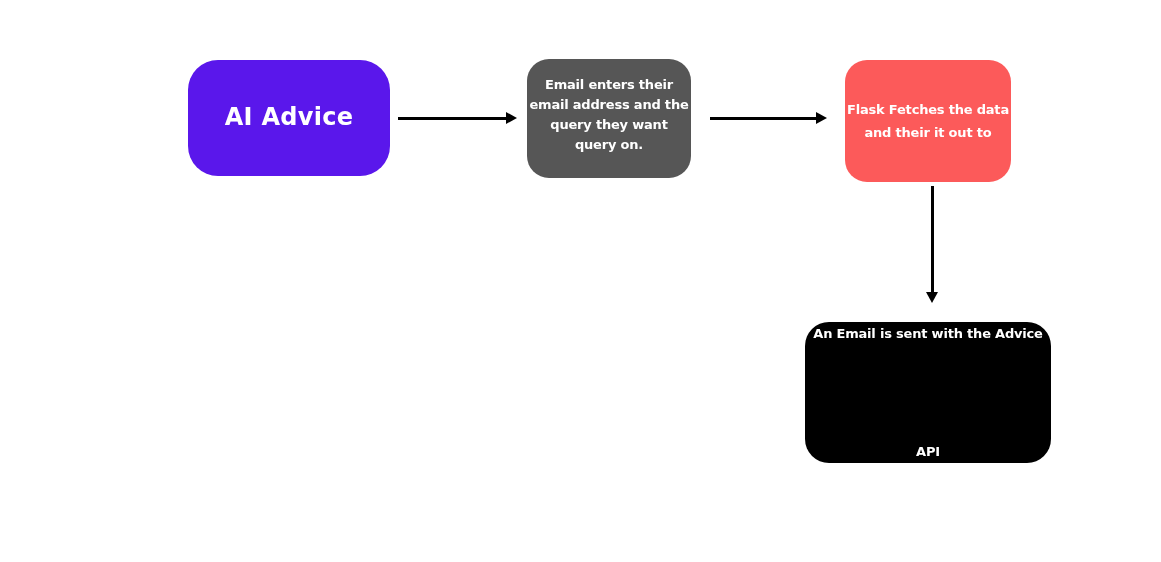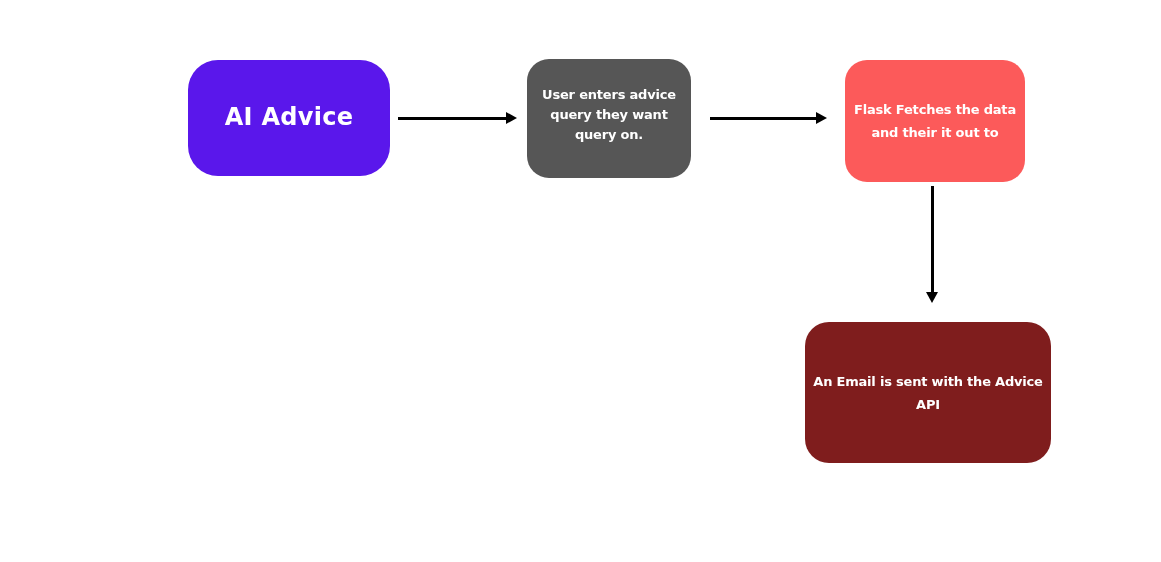--- a/index.html
+++ b/index.html
@@ -46,21 +46,21 @@
     left: 527px; top: 59px;
     width: 164px; height: 119px;
     border-radius: 22px;
     font-size: 13px;
     line-height: 20px;
     padding-bottom: 8px;
     letter-spacing: -0.2px;
   }
   #node-flask-fetch {
     left: 845px; top: 60px;
-    width: 180px; height: 122px;
+    width: 166px; height: 122px;
     border-radius: 22px;
     font-size: 13px;
     line-height: 23px;
     letter-spacing: -0.2px;
   }
   #node-email-sent {
     left: 805px; top: 322px;
     width: 246px; height: 141px;
     border-radius: 24px;
     font-size: 13px;
@@ -106,38 +106,39 @@
   <div class="node" id="node-ai-advice" style="background: rgb(90, 23, 235);">
     <span class="line">AI Advice</span>
   </div>
 
   <div>
     <div class="arrow-line-h" id="arrow1-line"></div>
     <div class="arrow-head-right" id="arrow1-head"></div>
   </div>
 
   <div class="node" id="node-user-input" style="background: rgb(86, 86, 86);">
-    <span class="line">User enters advice</span>
+    <span class="line">Email enters their</span>
+    <span class="line">email address and the</span>
     <span class="line">query they want</span>
     <span class="line">query on.</span>
   </div>
 
   <div>
     <div class="arrow-line-h" id="arrow2-line"></div>
     <div class="arrow-head-right" id="arrow2-head"></div>
   </div>
 
   <div class="node" id="node-flask-fetch" style="background: rgb(252, 90, 90);">
     <span class="line">Flask Fetches the data</span>
     <span class="line">and their it out to</span>
   </div>
 
   <div>
     <div class="arrow-line-v" id="arrow3-line"></div>
     <div class="arrow-head-down" id="arrow3-head"></div>
   </div>
 
-  <div class="node" id="node-email-sent" style="background: #7f1d1d;">
+  <div class="node" id="node-email-sent" style="background: #000000; justify-content: space-between;">
     <span class="line">An Email is sent with the Advice</span>
     <span class="line">API</span>
   </div>
 
 </div>
 
 </body></html>

